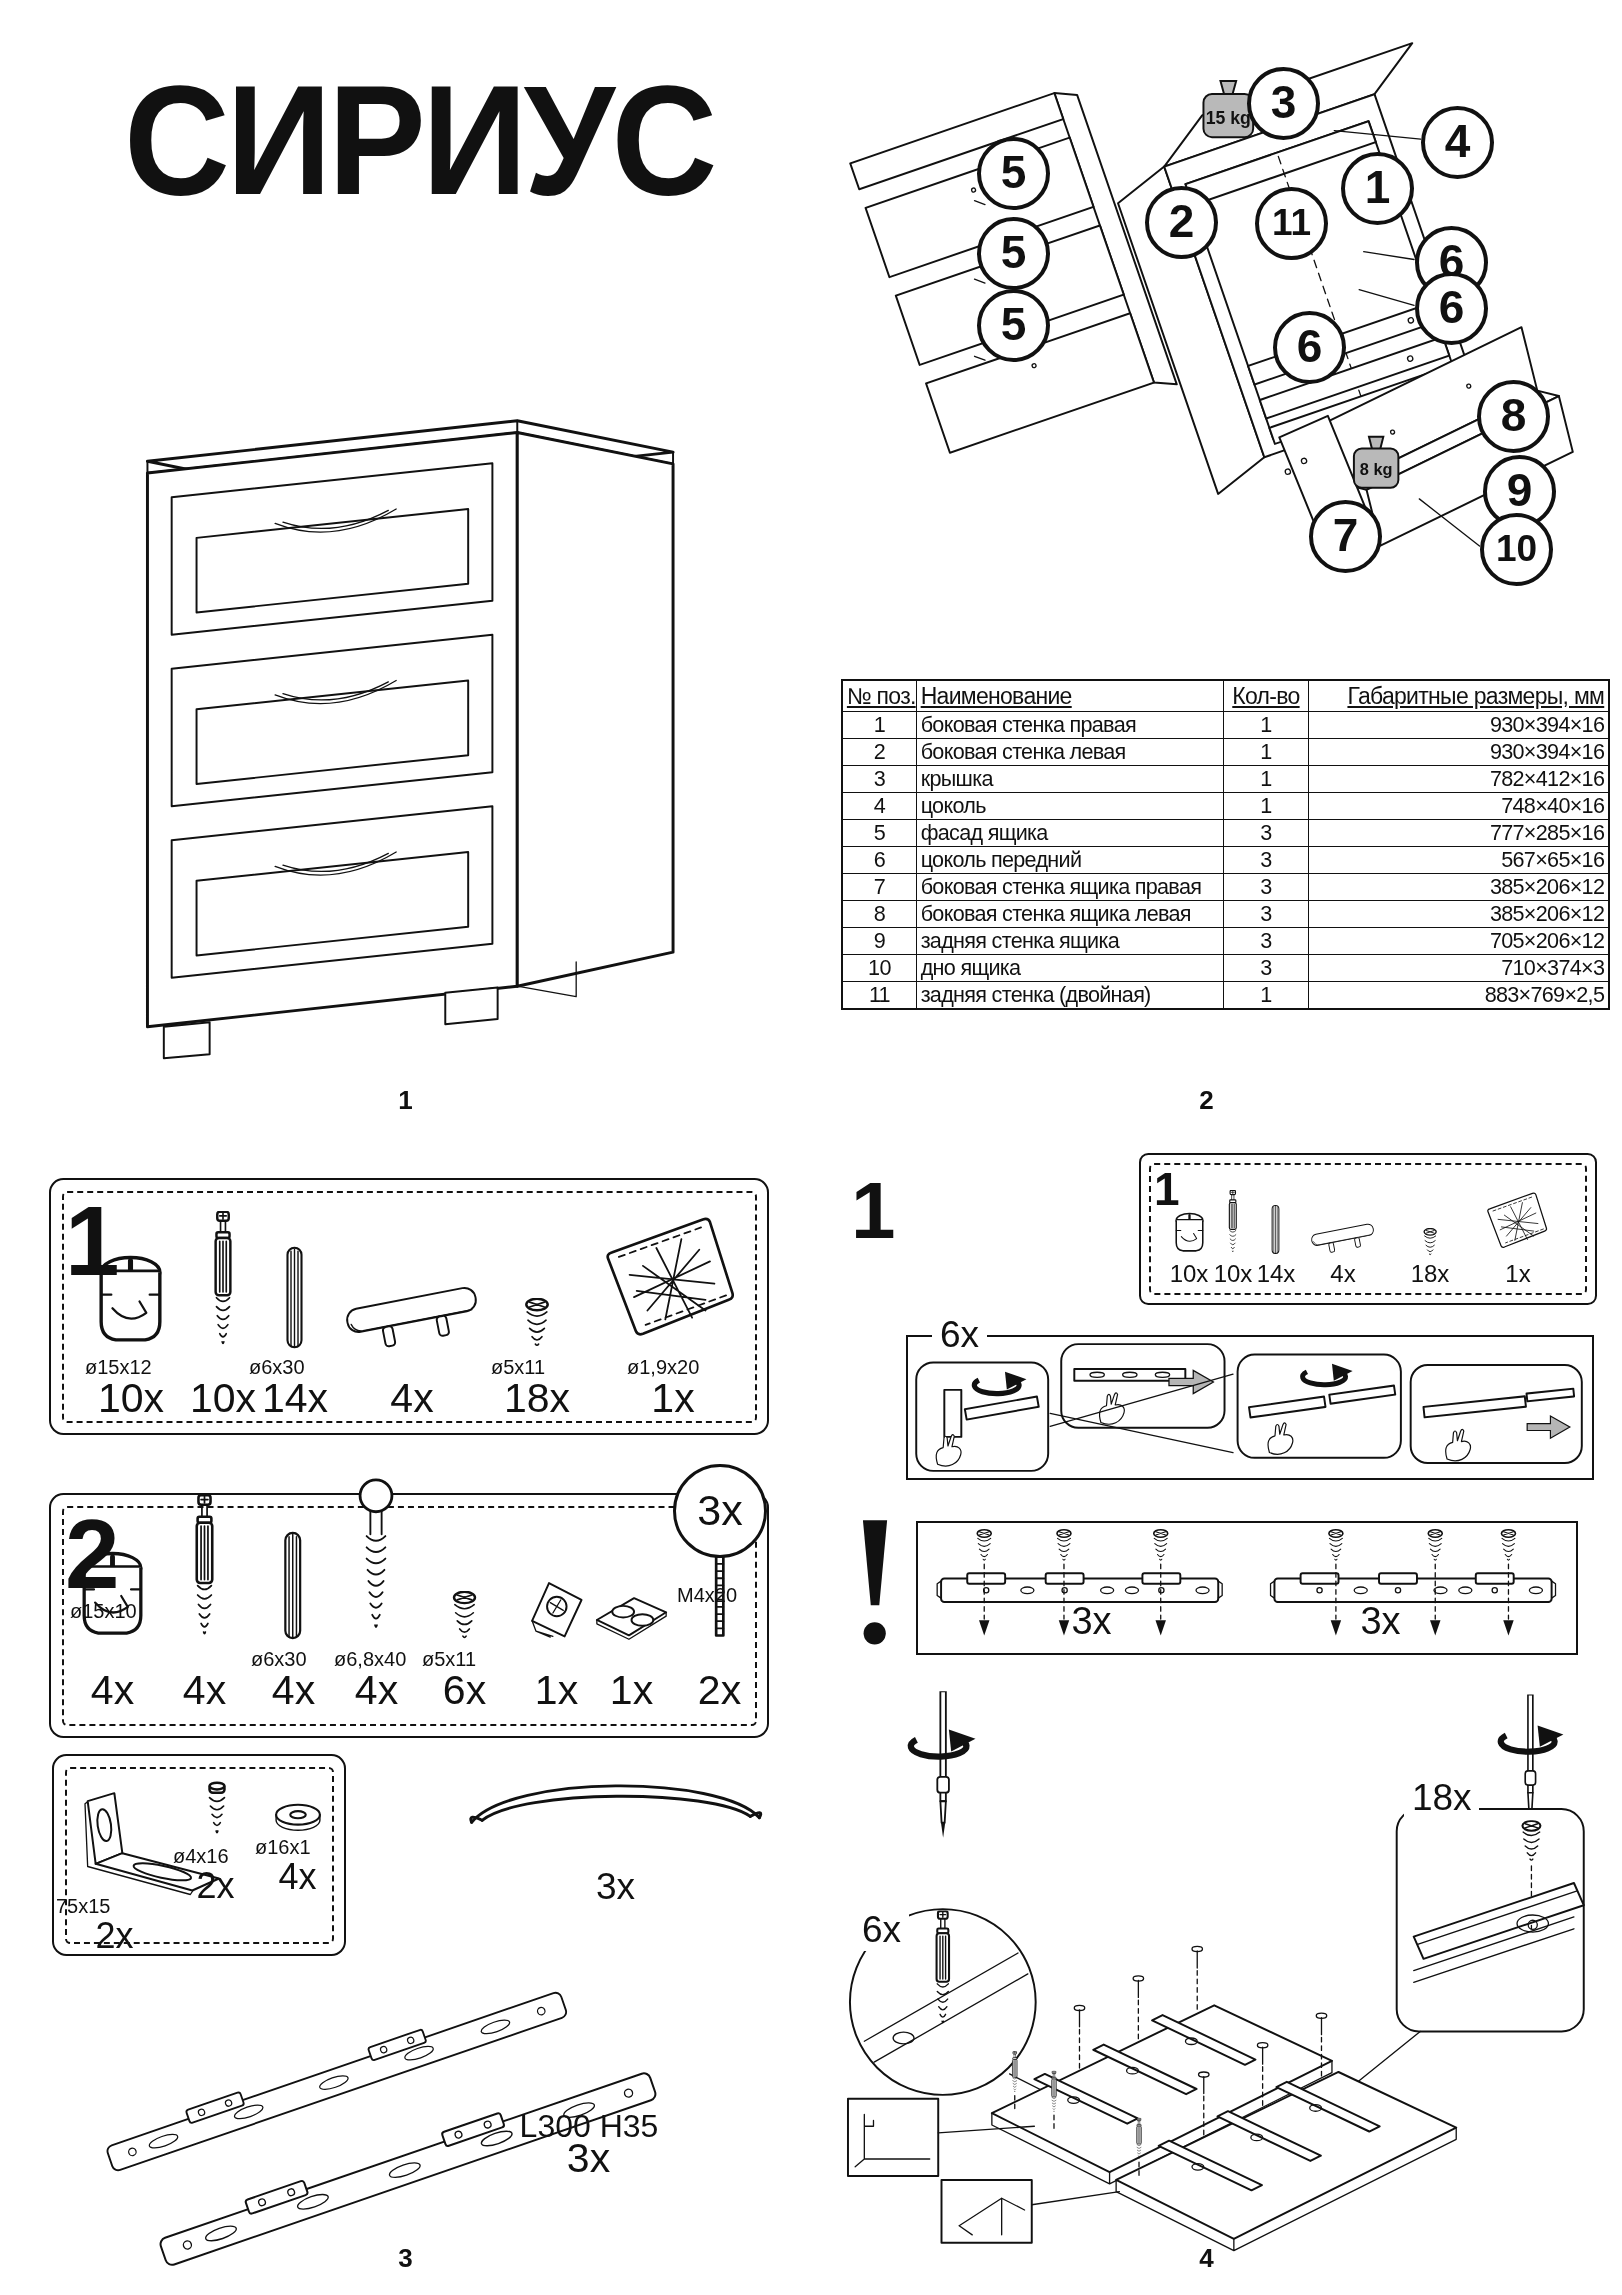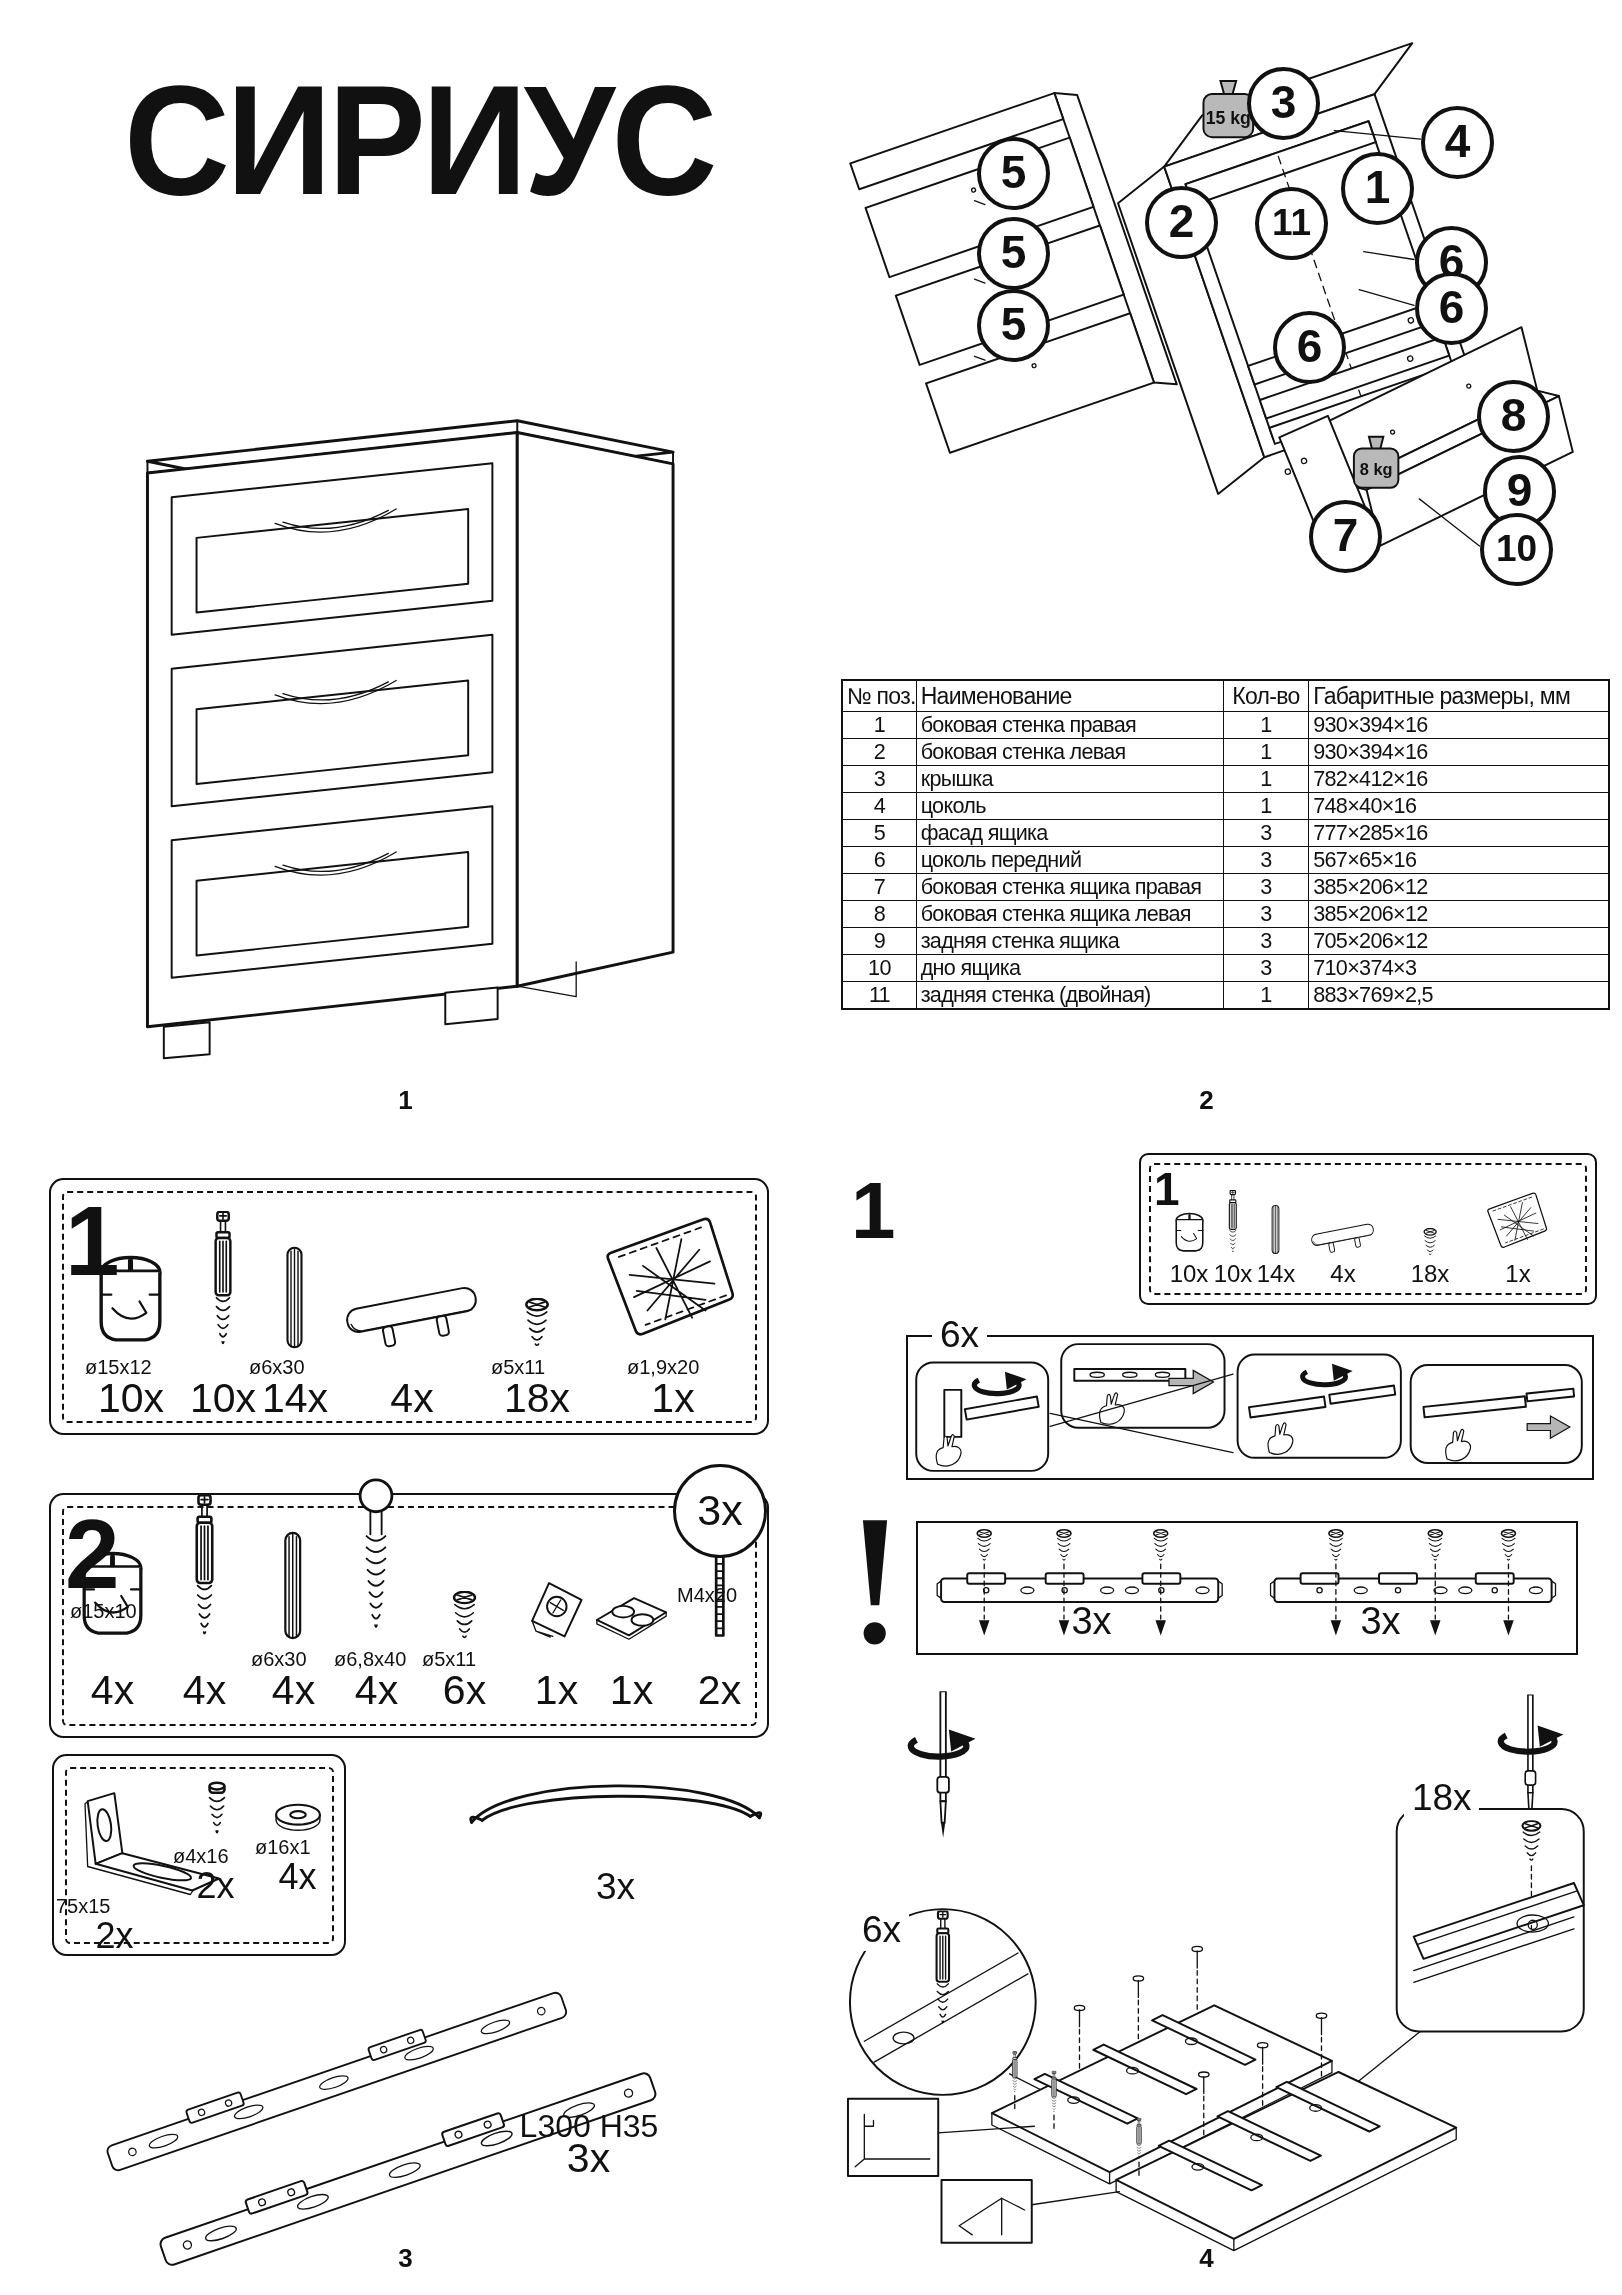--- a/index.html
+++ b/index.html
@@ -35,26 +35,26 @@
   .badge{border:3.9px solid #111;border-radius:50%;background:#fff;box-sizing:border-box;
          font-size:43px;text-align:center;z-index:4;}
   .steplbl{font-size:37px;background:#fff;padding:0 7.9px;z-index:4;white-space:nowrap;}
   .stepnum{font-size:80px;font-weight:bold;line-height:1;}
   .panelbox{border:2.6px solid #111;background:#fff;box-sizing:border-box;}
   
   table.parts{border-collapse:collapse;table-layout:fixed;width:739px;background:#fff;}
   table.parts td,table.parts th{border:1.6px solid #111;font-weight:normal;
        font-size:21.6px;letter-spacing:-0.7px;padding:0 3.9px;white-space:nowrap;overflow:hidden;}
   table.parts{border:2.6px solid #111;}
-  table.parts th{height:30px;font-size:23px;}
+  table.parts th{height:30px;font-size:23px;text-decoration:underline;}
   table.parts td{height:25px;}
   .col-num{width:65px;text-align:center;}
   .col-name{width:298px;text-align:left;}
   .col-qty{width:77px;text-align:center;}
-  .col-dim{width:291px;text-align:left;}
+  .col-dim{width:291px;text-align:right;}
 </style>
 </head>
 <body>
 
 <div class="page">
 
 <svg width="0" height="0" style="position:absolute" aria-hidden="true">
 <defs>
 <symbol id="sym-cam" viewBox="0 0 60 84">
   <ellipse class="f" cx="30" cy="16" rx="26" ry="13"></ellipse>

